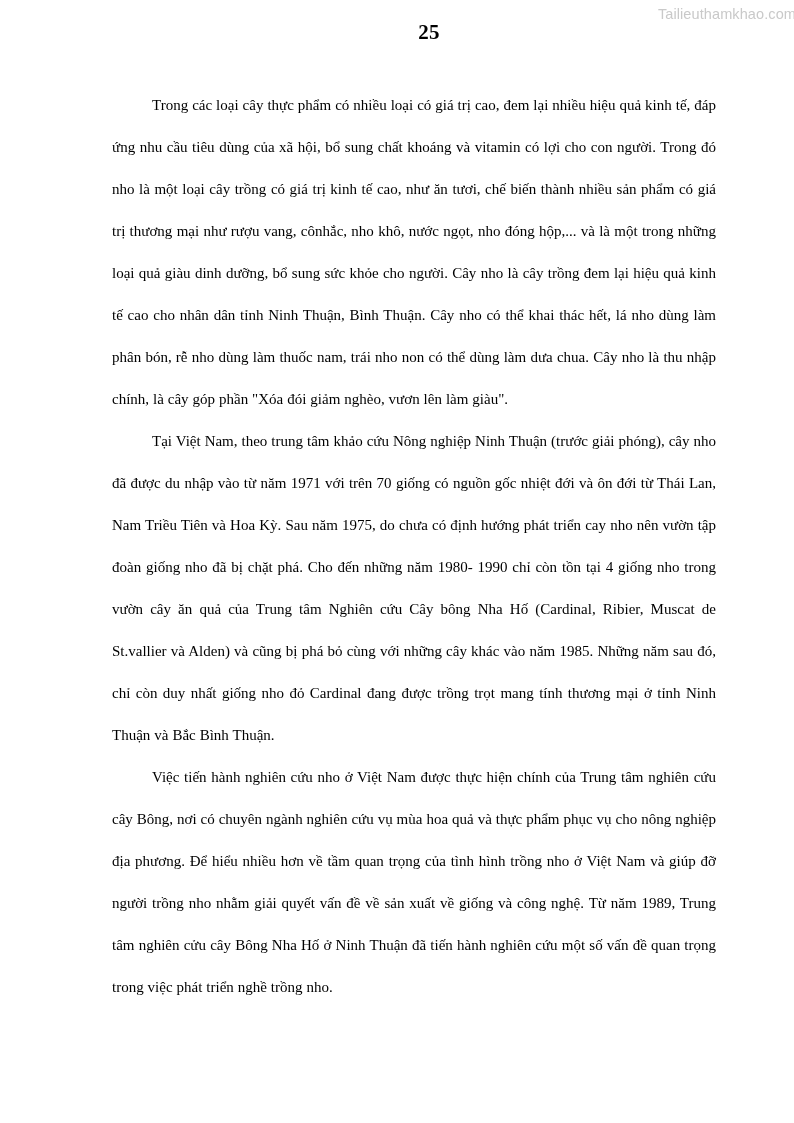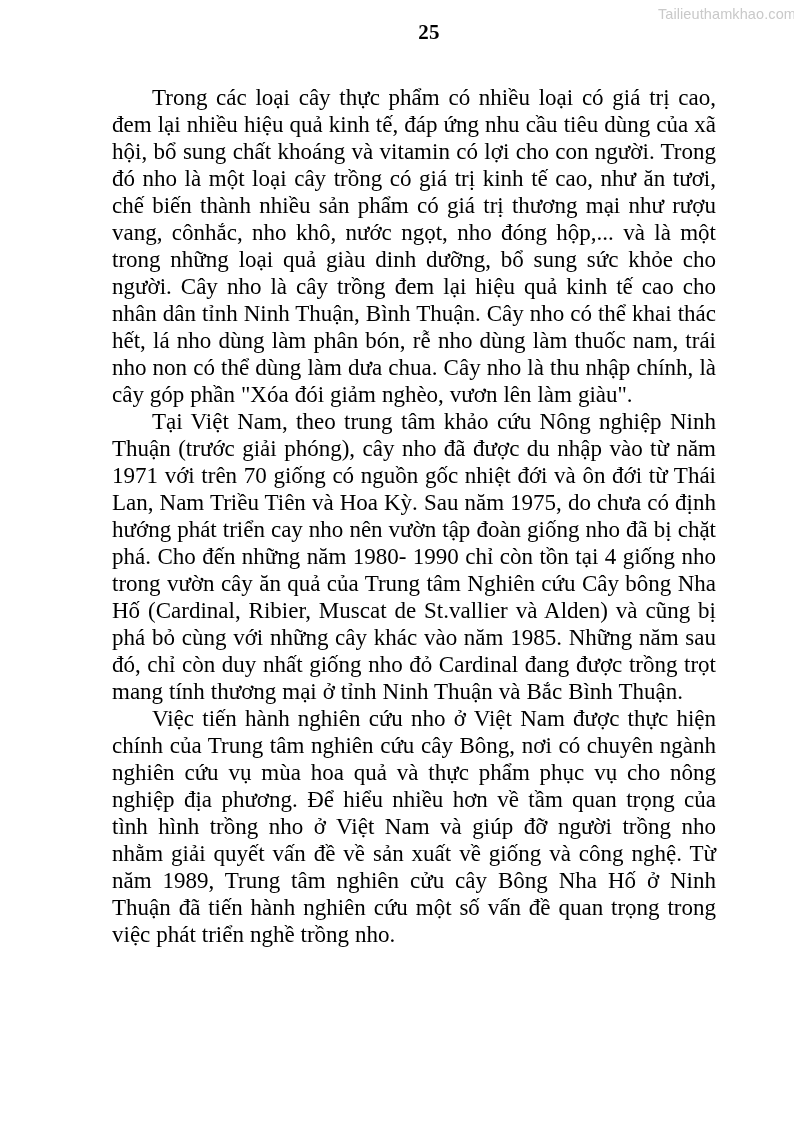--- a/index.html
+++ b/index.html
@@ -53,22 +53,22 @@
   .content {
     position: absolute;
     top: 84px;
     left: 96px;
     width: 604px;
   }
   p.para {
     margin: 0 0 0 0;
     text-align: justify;
     text-indent: 40px;
-    font-size: 23px;
-    line-height: 27px;
+    font-size: 15px;
+    line-height: 42px;
     word-spacing: 0.2px;
     hyphens: none;
   }
 
   .heading {
     margin: 23px 0 0 0;
     text-indent: 40px;
     font-size: 17.6px;
     line-height: 33.8px;
     font-weight: bold;

